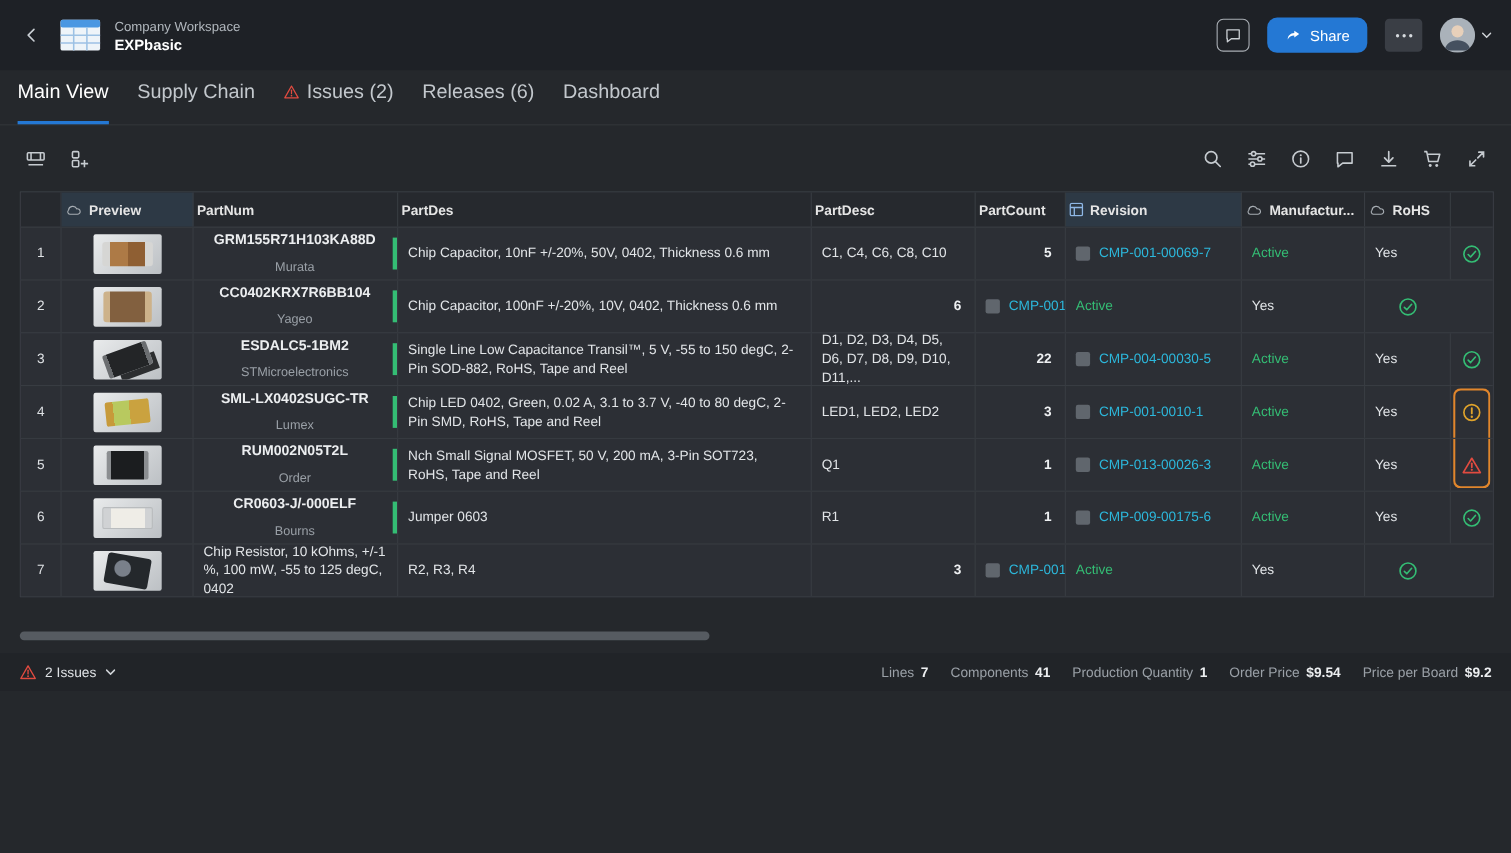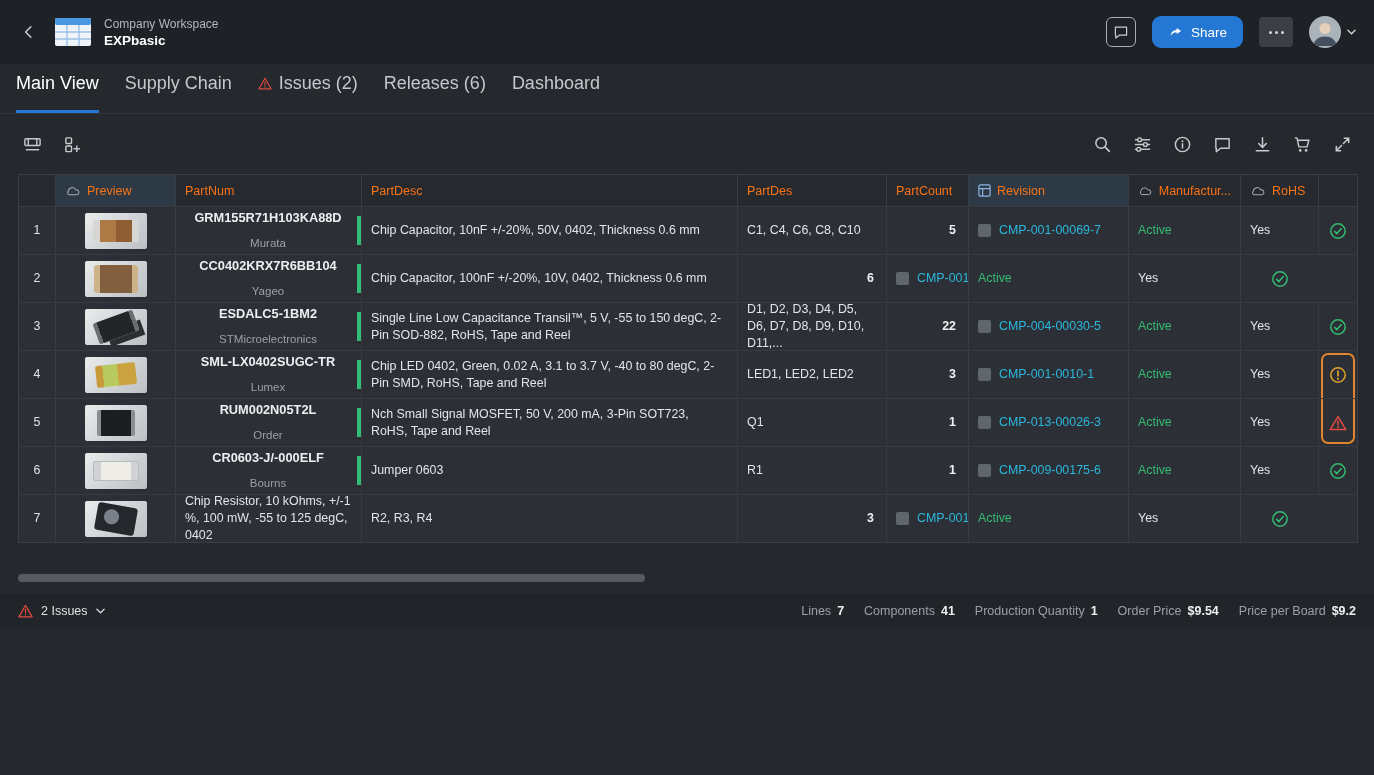--- a/index.html
+++ b/index.html
@@ -34,21 +34,21 @@
   
   .toolbar { height:60px; flex:0 0 60px; display:flex; align-items:center; justify-content:space-between; padding:0 20px; }
   .tool-group { display:flex; align-items:center; gap:16px; }
   .tool-btn { background:none; border:none; cursor:pointer; color:#c6cbd0; width:24px; height:24px; display:flex; align-items:center; justify-content:center; }
   .tool-btn svg { width:19px; height:19px; }
 
   
   .table-wrap { margin:0 18px; width:1340px; border:1px solid #3b3f45; background:#2c2f35; }
   .thead, .tr { display:grid; grid-template-columns:37px 120px 186px 376px 149px 82px 160px 112px 78px 38px; }
   .thead { height:31px; background:#26292e; }
-  .th { display:flex; align-items:center; gap:6px; padding:0 9px; font-size:12.5px; font-weight:400; color:#f97316; border-right:1px solid #383c42; overflow:hidden; white-space:nowrap; }
+  .th { display:flex; align-items:center; gap:6px; padding:0 3px; font-size:12.5px; font-weight:700; color:#e5e5e5; border-right:1px solid #383c42; overflow:hidden; white-space:nowrap; }
   .th:last-child { border-right:none; }
   .th.col-hl { background:#2d3945; }
   .tr { height:48px; background:#2c2f35; border-top:1px solid #383c42; }
   .td { display:flex; align-items:center; padding:0 9px; font-size:12.4px; color:#e2e5e8; border-right:1px solid #383c42; overflow:hidden; line-height:1.35; }
   .td:last-child { border-right:none; }
   .c-idx { justify-content:center; color:#dfe2e5; }
   .c-preview { justify-content:center; }
   .thumbbox { width:62px; height:36px; border-radius:2px; background:linear-gradient(135deg,#e9ebec,#bcc0c4); display:flex; align-items:center; justify-content:center; overflow:hidden; cursor:pointer; }
   .c-partnum { flex-direction:column; align-items:center; justify-content:center; position:relative; padding-right:10px; }
   .pn { font-size:12.8px; font-weight:600; color:#eceef0; white-space:nowrap; }
@@ -239,24 +239,24 @@
       <div class="th col-hl">
         <svg width="16" height="11" viewBox="0 0 20 14">
             <path d="M5.5 12.5h8.7a3.2 3.2 0 10-.7-6.3A5 5 0 004 7.7a2.8 2.8 0 001.5 4.8z" fill="none" stroke="#a7adb3" stroke-width="1.3"></path>
           </svg>
         <span>Preview</span>
       </div>
       <div class="th">
           <span>PartNum</span>
         </div>
       <div class="th">
-          <span>PartDesc</span>
+          <span>PartDes</span>
         </div>
       <div class="th">
-          <span>PartDes</span>
+          <span>PartDesc</span>
         </div>
       <div class="th">
           <span>PartCount</span>
         </div>
       <div class="th col-hl">
         <svg width="13" height="13" viewBox="0 0 14 14">
             <rect x="1" y="1" width="12" height="12" rx="1.5" fill="none" stroke="#8fb8e6" stroke-width="1.3"></rect>
             <line x1="1" y1="5" x2="13" y2="5" stroke="#8fb8e6" stroke-width="1.3"></line>
             <line x1="5" y1="5" x2="5" y2="13" stroke="#8fb8e6" stroke-width="1.3"></line>
           </svg>

